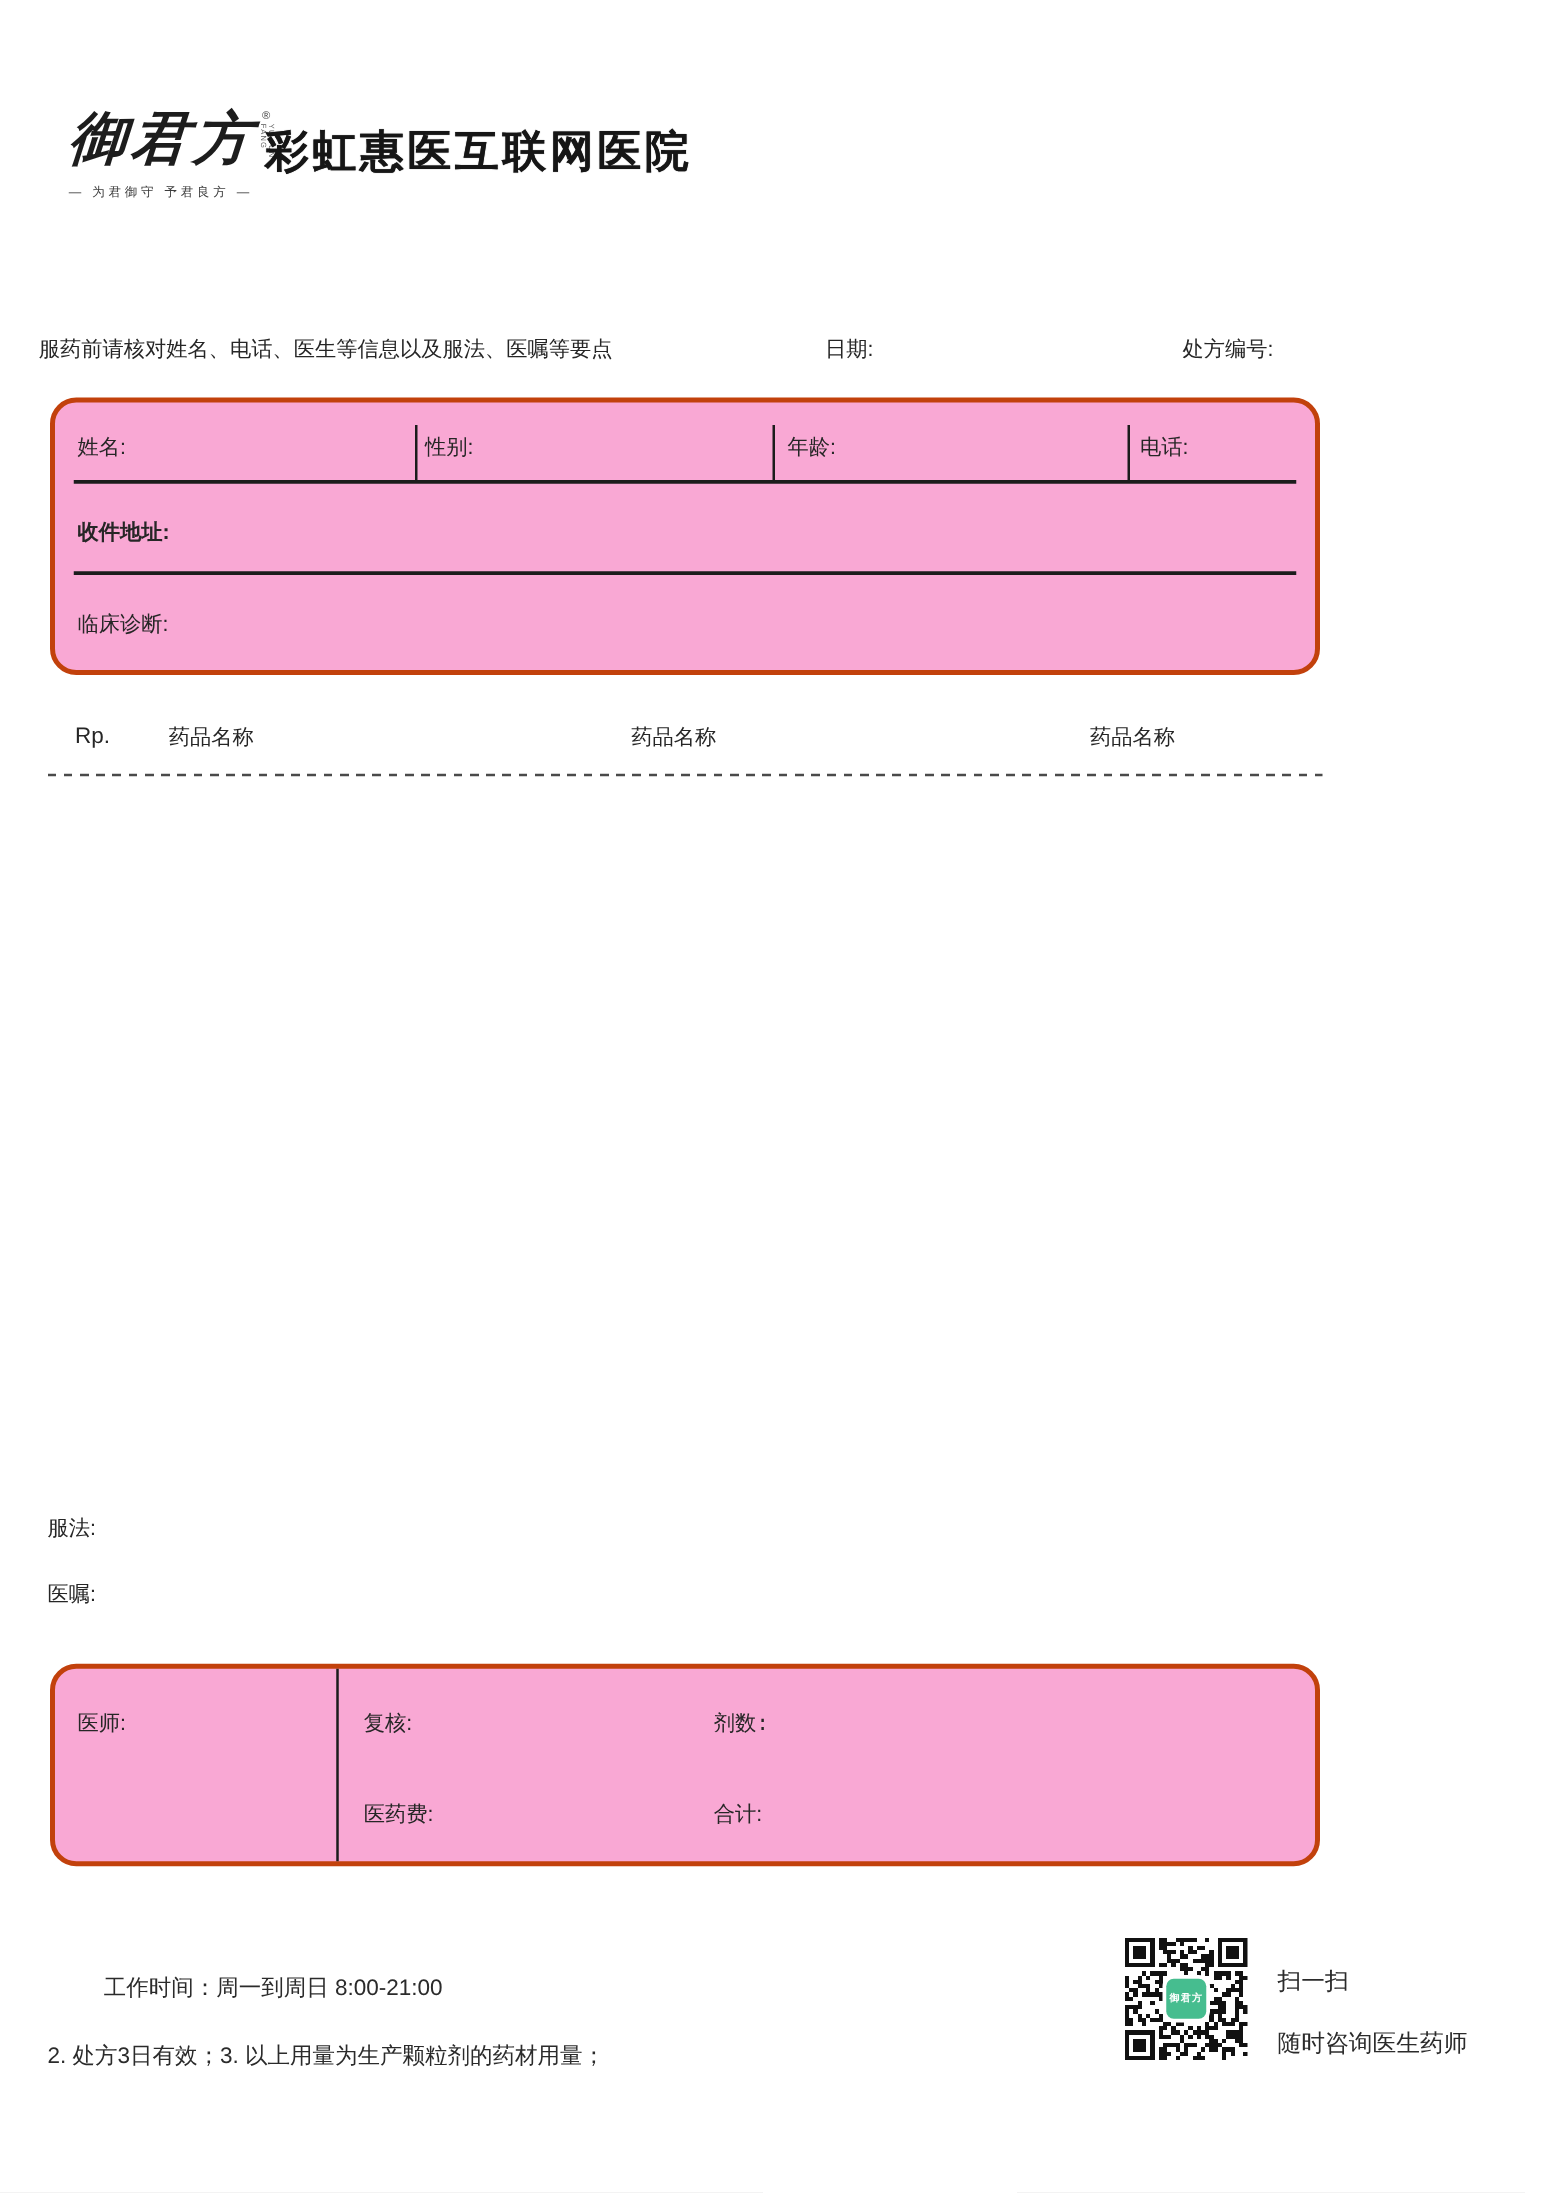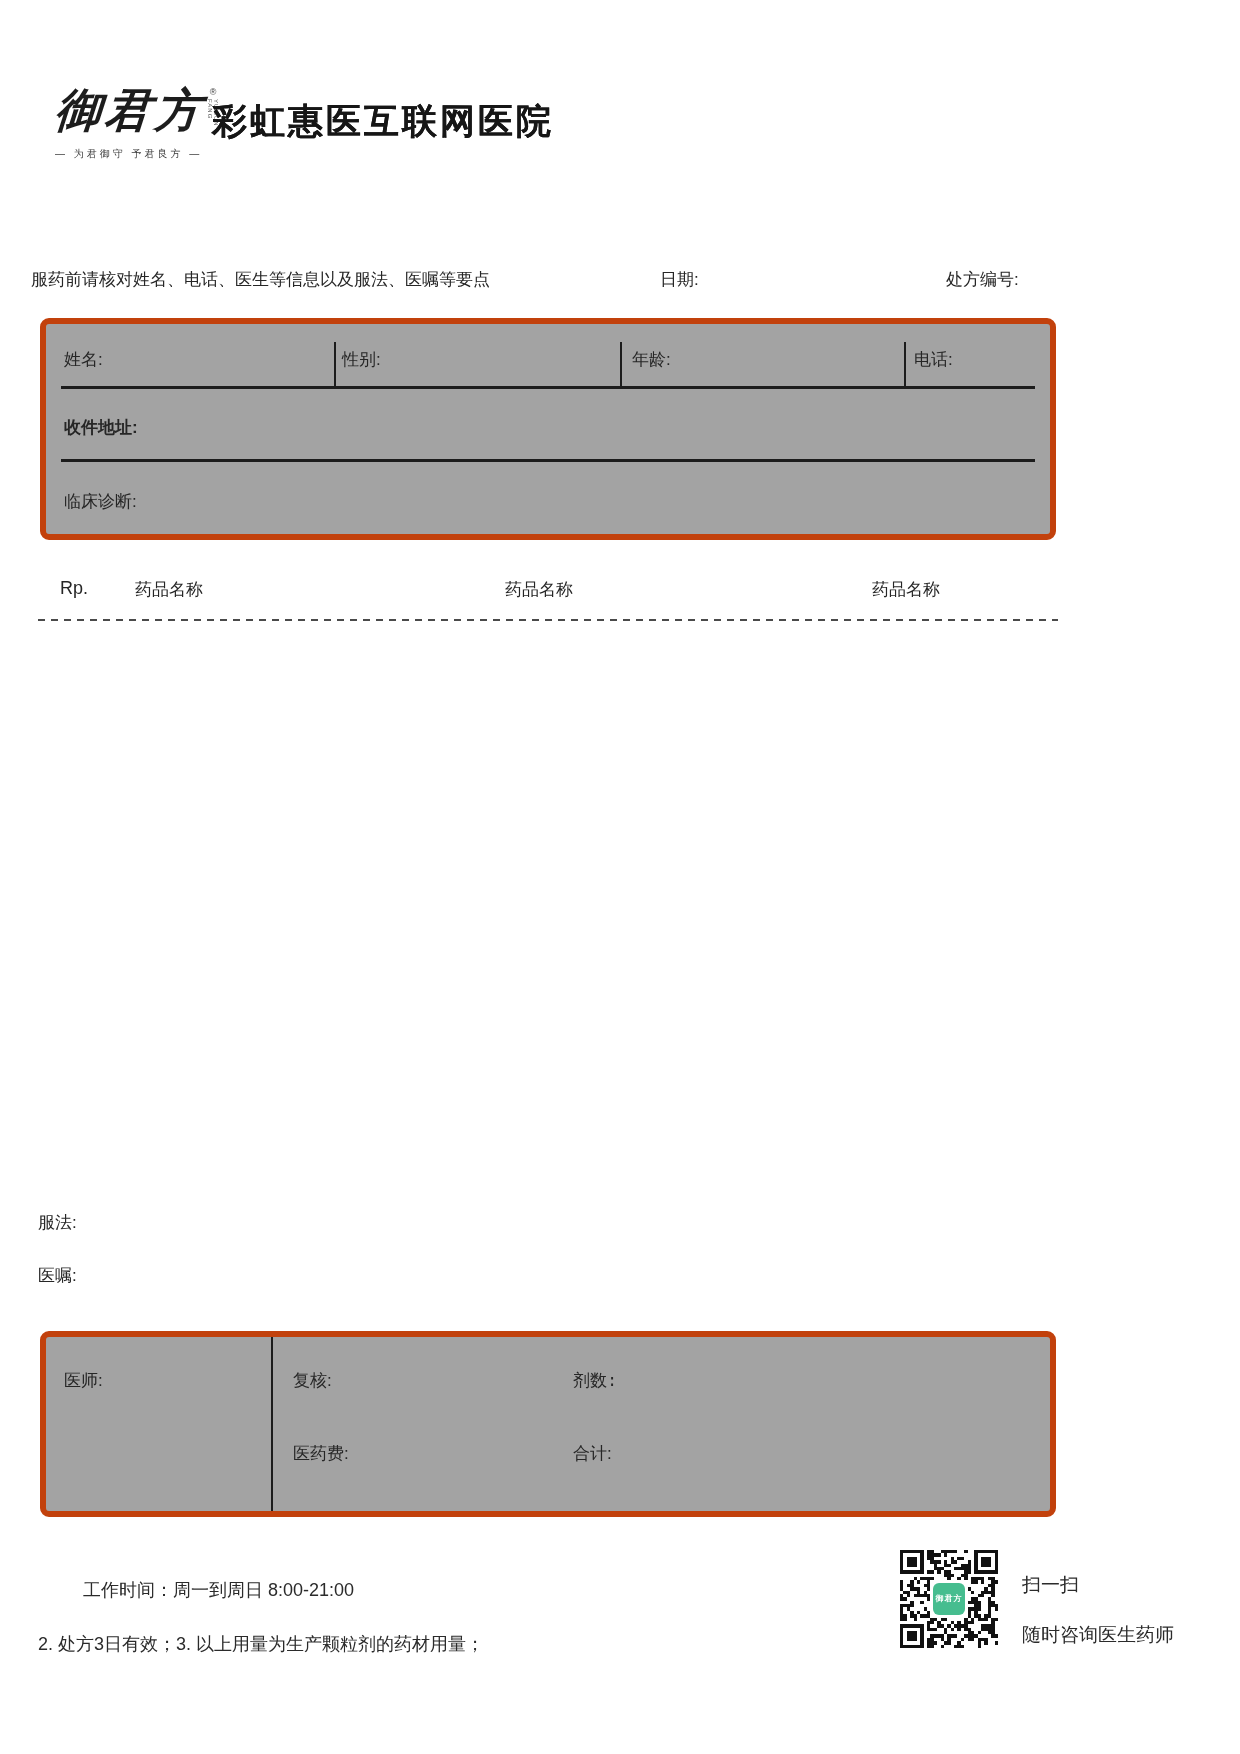--- a/index.html
+++ b/index.html
@@ -29,21 +29,21 @@
   .hospital{
     margin:0;font-size:35px;font-weight:900;letter-spacing:3px;color:#161616;
     text-shadow:0 0 0.6px #161616;white-space:nowrap;
   }
 
   
   .notice-row .lbl{font-size:17px;color:#262626;}
 
   
   .box{
-    position:absolute;border:6px solid #c2410c;border-radius:9px;background:#a3a3a3;
+    position:absolute;border:4px solid #c2410c;border-radius:21px;background:#f9a8d4;
     box-sizing:border-box;
   }
   .field-label{font-size:17px;color:#262626;white-space:nowrap;}
   .vdiv{position:absolute;width:2px;background:#1c1c1c;}
   .hline{position:absolute;height:3px;background:#1c1c1c;}
 
   
   .rp{font-size:18px;color:#262626;}
   .drug-col{font-size:17px;color:#262626;}
   .dashed{
@@ -104,21 +104,21 @@
   <span class="drug-col abs" style="left:135px;top:578px;">药品名称</span>
   <span class="drug-col abs" style="left:505px;top:578px;">药品名称</span>
   <span class="drug-col abs" style="left:872px;top:578px;">药品名称</span>
   <span class="dashed" style="left:38px;width:1020px;top:619px;"></span>
 
   <div class="abs" style="left:38px;top:625px;width:1020px;height:575px;"></div>
 
   <span class="field-label abs" style="left:38px;top:1211px;">服法:</span>
   <span class="field-label abs" style="left:38px;top:1264px;">医嘱:</span>
 
-  <div class="box" style="left:40px;top:1331px;width:1016px;height:186px;">
+  <div class="box" style="left:40px;top:1331px;width:1016px;height:162px;">
     <span class="vdiv" style="left:225px;top:0;bottom:0;height:auto;"></span>
     <span class="field-label abs" style="left:18px;top:32px;">医师:</span>
     <span class="field-label abs" style="left:247px;top:32px;">复核:</span>
     <span class="field-label abs" style="left:527px;top:32px;font-family:Liberation Mono, monospace;">剂数:</span>
     <span class="field-label abs" style="left:247px;top:105px;">医药费:</span>
     <span class="field-label abs" style="left:527px;top:105px;">合计:</span>
   </div>
 
   <span class="foot-text abs" style="left:38px;top:1578px;margin-left:45px;">工作时间：周一到周日 8:00-21:00</span>
   <span class="foot-text abs" style="left:38px;top:1632px;">2. 处方3日有效；3. 以上用量为生产颗粒剂的药材用量；</span>

